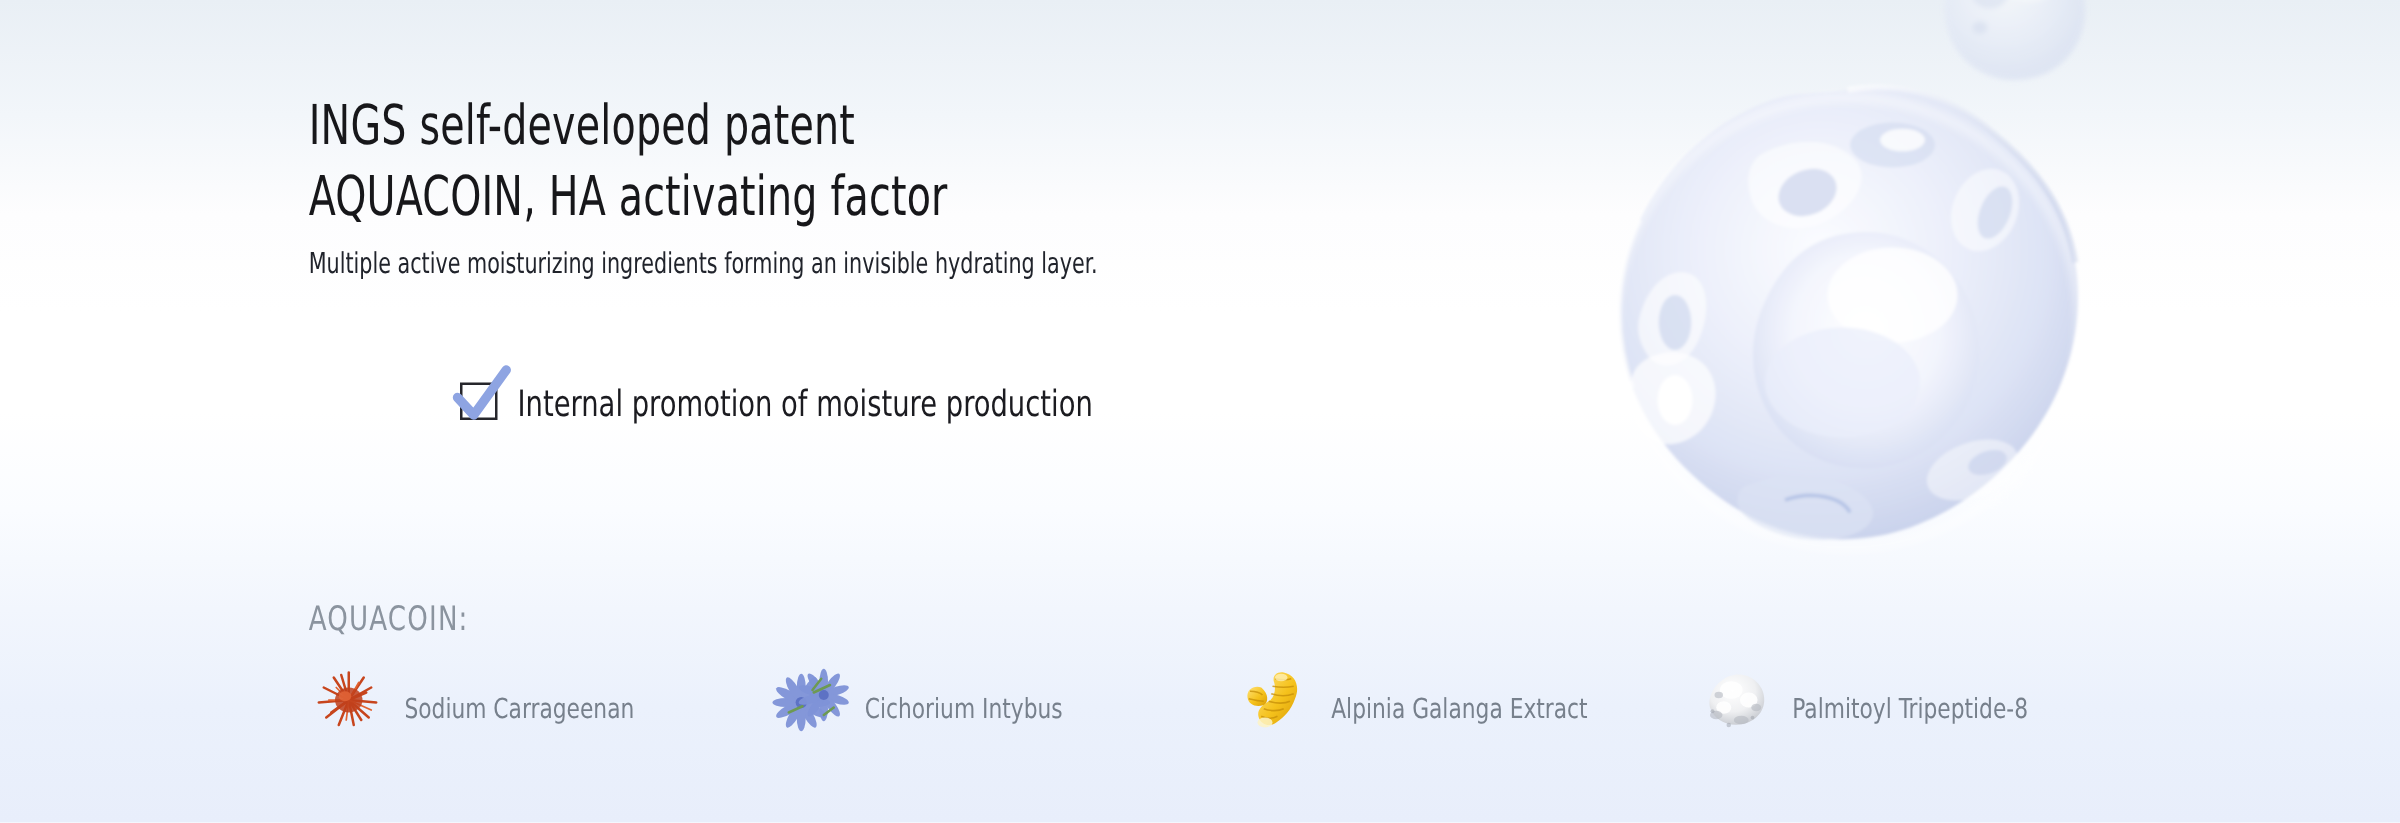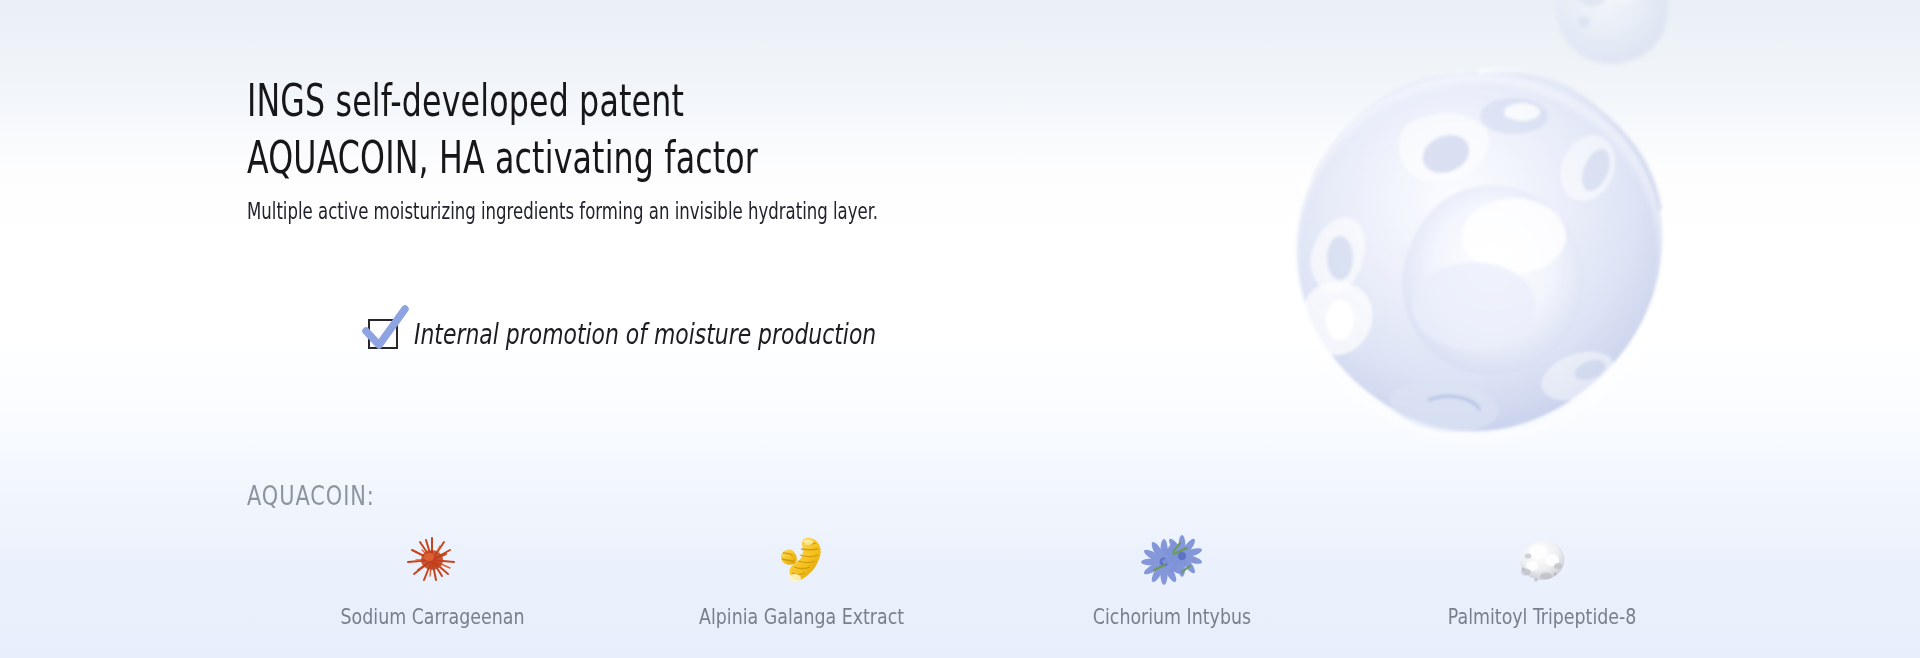--- a/index.html
+++ b/index.html
@@ -66,23 +66,22 @@
     white-space:nowrap;
   }
 
   
   .checklist {
     position:absolute;
     left:368px; top:306px;
   }
   .check-row {
     display:flex;
-    align-items:center;
+    align-items:flex-start;
     height:56px;
-    font-style:italic;
   }
   .check-box {
     position:relative;
     width:30px; height:30px;
     flex:0 0 30px;
     border:2.5px solid #26262b;
     background:transparent;
     margin-right:16px;
   }
   .check-box .tick {
@@ -119,21 +118,21 @@
 
   .ingredients {
     position:absolute;
     left:247px; top:530px;
     width:1480px;
     display:flex;
   }
   .ingredient {
     width:370px;
     display:flex;
-    flex-direction:column;
+    flex-direction:row;
     align-items:center;
   }
   .ingredient .thumb {
     width:64px; height:58px;
     display:flex; align-items:center; justify-content:center;
   }
   .ingredient .name {
     margin-top:16px;
     font-family:"DejaVu Sans Condensed","Liberation Sans Narrow","Liberation Sans", sans-serif;
     font-stretch:condensed;
@@ -300,52 +299,20 @@
               <path d="M32 30 L22 20"></path>
               <path d="M32 30 L50 38"></path>
             <path d="M32 30 L16 30"></path>
               <path d="M32 30 L30 46"></path>
           </g>
           <ellipse cx="32" cy="30" rx="11" ry="10" fill="#c03f1b" opacity=".85"></ellipse>
           <ellipse cx="29" cy="27" rx="5" ry="4" fill="#e4663a" opacity=".8"></ellipse>
         </svg>
       </span>
       <span class="name">Sodium Carrageenan</span>
-    </div>
-
-    <div class="ingredient">
-      <span class="thumb">
-        <svg viewBox="0 0 64 58" width="64" height="58">
-          <defs>
-            <linearGradient id="rootG" x1="0" y1="0" x2="1" y2="1">
-              <stop offset="0%" stop-color="#ffe27a"></stop>
-              <stop offset="55%" stop-color="#f5c21c"></stop>
-              <stop offset="100%" stop-color="#d99c06"></stop>
-            </linearGradient>
-          </defs>
-          <path d="M40 8 C50 10 53 20 49 29 C46 38 40 44 34 48
-                   C29 52 22 50 20 44 C18 38 23 34 28 31
-                   C33 28 34 20 32 15 C31 10 35 7 40 8 Z" fill="url(#rootG)"></path>
-          <path d="M22 20 C16 18 10 22 11 28 C12 34 18 36 24 34
-                   C28 32 28 25 22 20 Z" fill="url(#rootG)"></path>
-          <g stroke="#c9920a" stroke-width="1.3" fill="none" opacity=".8">
-            <path d="M33 13 C38 14 43 14 46 13"></path>
-            <path d="M31 19 C37 20 43 20 48 19"></path>
-            <path d="M30 25 C36 27 43 27 48 25"></path>
-            <path d="M28 31 C34 33 41 33 45 31"></path>
-            <path d="M24 37 C29 39 36 39 40 37"></path>
-            <path d="M22 43 C26 45 31 45 35 43"></path>
-            <path d="M13 23 C17 23 21 24 23 26"></path>
-            <path d="M12 29 C16 30 20 31 24 31"></path>
-          </g>
-          <ellipse cx="38" cy="12" rx="5" ry="3" fill="#fff0b4" opacity=".8"></ellipse>
-          <ellipse cx="25" cy="48" rx="6" ry="4" fill="#fdf3c6" opacity=".85"></ellipse>
-        </svg>
-      </span>
-      <span class="name">Alpinia Galanga Extract</span>
     </div>
 
     <div class="ingredient">
       <span class="thumb">
         <svg viewBox="0 0 64 58" width="64" height="58">
           <g fill="#7f93d8">
             <g transform="translate(24,32)">
               <g opacity=".95">
                 <ellipse cx="0" cy="-12" rx="3.6" ry="11"></ellipse>
                 <ellipse cx="0" cy="-12" rx="3.6" ry="11" transform="rotate(30)"></ellipse>
@@ -386,20 +353,52 @@
           </g>
         </svg>
       </span>
       <span class="name">Cichorium Intybus</span>
     </div>
 
     <div class="ingredient">
       <span class="thumb">
         <svg viewBox="0 0 64 58" width="64" height="58">
           <defs>
+            <linearGradient id="rootG" x1="0" y1="0" x2="1" y2="1">
+              <stop offset="0%" stop-color="#ffe27a"></stop>
+              <stop offset="55%" stop-color="#f5c21c"></stop>
+              <stop offset="100%" stop-color="#d99c06"></stop>
+            </linearGradient>
+          </defs>
+          <path d="M40 8 C50 10 53 20 49 29 C46 38 40 44 34 48
+                   C29 52 22 50 20 44 C18 38 23 34 28 31
+                   C33 28 34 20 32 15 C31 10 35 7 40 8 Z" fill="url(#rootG)"></path>
+          <path d="M22 20 C16 18 10 22 11 28 C12 34 18 36 24 34
+                   C28 32 28 25 22 20 Z" fill="url(#rootG)"></path>
+          <g stroke="#c9920a" stroke-width="1.3" fill="none" opacity=".8">
+            <path d="M33 13 C38 14 43 14 46 13"></path>
+            <path d="M31 19 C37 20 43 20 48 19"></path>
+            <path d="M30 25 C36 27 43 27 48 25"></path>
+            <path d="M28 31 C34 33 41 33 45 31"></path>
+            <path d="M24 37 C29 39 36 39 40 37"></path>
+            <path d="M22 43 C26 45 31 45 35 43"></path>
+            <path d="M13 23 C17 23 21 24 23 26"></path>
+            <path d="M12 29 C16 30 20 31 24 31"></path>
+          </g>
+          <ellipse cx="38" cy="12" rx="5" ry="3" fill="#fff0b4" opacity=".8"></ellipse>
+          <ellipse cx="25" cy="48" rx="6" ry="4" fill="#fdf3c6" opacity=".85"></ellipse>
+        </svg>
+      </span>
+      <span class="name">Alpinia Galanga Extract</span>
+    </div>
+
+    <div class="ingredient">
+      <span class="thumb">
+        <svg viewBox="0 0 64 58" width="64" height="58">
+          <defs>
             <radialGradient id="powG" cx="42%" cy="32%" r="70%">
               <stop offset="0%" stop-color="#ffffff"></stop>
               <stop offset="60%" stop-color="#eff0f2"></stop>
               <stop offset="100%" stop-color="#c9ccd2"></stop>
             </radialGradient>
           </defs>
           <path d="M30 10 C42 8 52 16 54 26 C56 36 50 46 38 49
                    C26 52 14 46 11 36 C8 26 18 12 30 10 Z" fill="url(#powG)"></path>
           <g fill="#ffffff" opacity=".9">
             <ellipse cx="28" cy="22" rx="9" ry="7"></ellipse>

